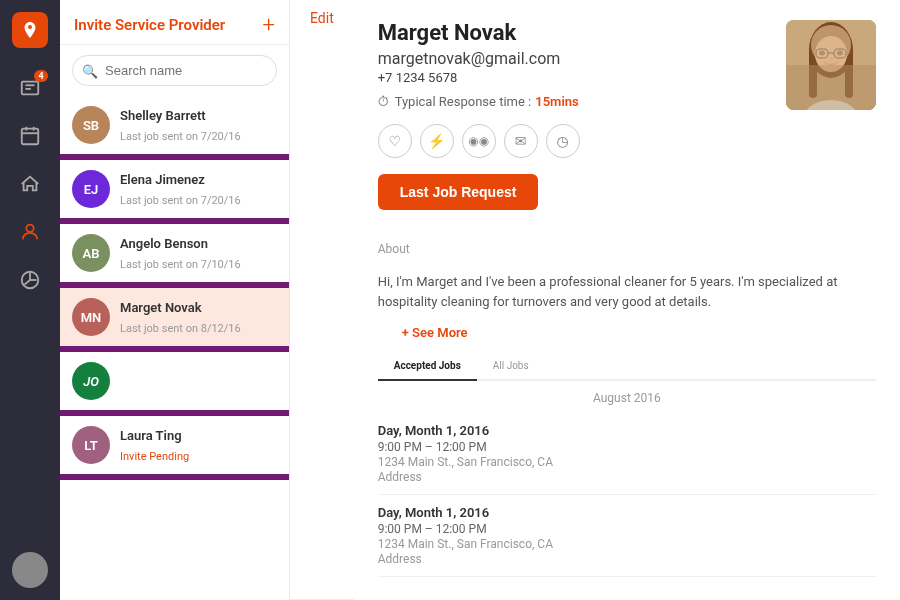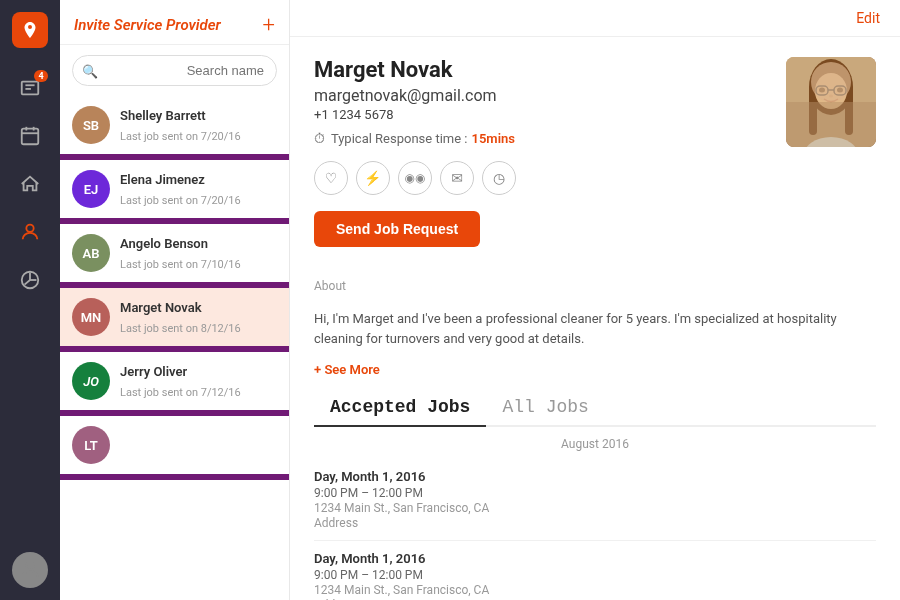--- a/index.html
+++ b/index.html
@@ -66,42 +66,40 @@
       padding: 14px 14px 8px;
       border-bottom: 1px solid #eee;
       display: flex;
       align-items: center;
       justify-content: space-between;
     }
     .left-panel-title {
       color: #e8470a;
       font-size: 15px;
       font-weight: 600;
-      font-style: italic;
     }
     .add-btn {
       color: #e8470a;
       font-size: 22px;
       cursor: pointer;
       line-height: 1;
       font-weight: 300;
     }
     .search-box {
       margin: 10px 12px;
       position: relative;
     }
     .search-box input {
       width: 100%;
       padding: 7px 12px 7px 32px;
       border: 1px solid #ddd;
       border-radius: 20px;
       font-size: 13px;
       outline: none;
       color: #999;
-      text-align: right;
     }
     .search-icon-wrap {
       position: absolute;
       left: 10px; top: 50%;
       transform: translateY(-50%);
       color: #aaa;
       font-size: 13px;
     }
     .provider-list {
       overflow-y: auto;
@@ -129,21 +127,21 @@
       color: #999;
       margin-top: 7px;
     }
     .provider-sub.pending { color: #e8470a; }
 
     
     .main-panel {
       flex: 1;
       background: #fff;
       display: flex;
-      flex-direction: column;
+      flex-direction: row;
       height: 600px;
       overflow: hidden;
     }
     .main-header {
       padding: 10px 20px;
       border-bottom: 1px solid #eee;
       display: flex;
       justify-content: flex-end;
     }
     .edit-btn {
@@ -255,35 +253,35 @@
       font-size: 13px;
       color: #555;
       line-height: 1.5;
       margin-top: 16px;
     }
     .see-more {
       color: #e8470a;
       font-size: 13px;
       font-weight: 600;
       cursor: pointer;
+      margin-left: 24px;
     }
     .tabs-row {
       display: flex;
       gap: 0;
       border-bottom: 2px solid #eee;
       margin-bottom: 10px;
     }
     .tab {
       padding: 8px 16px;
-      font-size: 18px;
+      font-size: 10px;
       cursor: pointer;
       color: #999;
       border-bottom: 2px solid transparent;
       margin-bottom: -2px;
-      font-family: Liberation Mono, monospace;
     }
     .tab.active {
       color: #222;
       font-weight: 700;
       border-bottom: 2px solid #333;
     }
     .jobs-section {}
     .month-label {
       font-size: 12px;
       color: #999;
@@ -422,59 +420,59 @@
     <div class="provider-item active">
       <div class="avatar-circle" style="background:#b8605a;">MN</div>
       <div class="provider-info">
         <div class="provider-name">Marget Novak</div>
         <div class="provider-sub">Last job sent on 8/12/16</div>
       </div>
     </div>
 
     <div class="provider-item">
       <div class="avatar-circle" style="background:#15803d;font-style:italic;">JO</div>
-      <div class="provider-info">
-        <div class="provider-name">Jerry Oliver</div>
-        <div class="provider-sub">Last job sent on 7/12/16</div>
-      </div>
     </div>
 
     <div class="provider-item">
       <div class="avatar-circle" style="background:#a06080;">LT</div>
+      <div class="provider-info">
+        <div class="provider-name">Laura Ting</div>
+        <div class="provider-sub pending">Invite Pending</div>
+      </div>
     </div>
   </div>
 </div>
 
 <div class="main-panel">
   <div class="main-header">
     <span class="edit-btn">Edit</span>
   </div>
 
   <div class="main-content">
     <div class="profile-top">
       <div class="profile-info">
         <div class="profile-name">Marget Novak</div>
         <div class="profile-email">margetnovak@gmail.com</div>
-        <div class="profile-phone">+1 1234 5678</div>
+        <div class="profile-phone">+7 1234 5678</div>
 
         <div class="response-time">
           <span class="timer-icon">⏱</span>
           <span>Typical Response time :</span>
           <span class="time-val">15mins</span>
         </div>
 
         <div class="action-icons">
           <div class="action-icon">♡</div>
           <div class="action-icon">⚡</div>
           <div class="action-icon" style="font-size:12px;">◉◉</div>
           <div class="action-icon">✉</div>
           <div class="action-icon">◷</div>
         </div>
 
-        <button class="send-btn">Send Job Request</button>
+        <button class="send-btn">Last Job Request</button>
       </div>
 
       <div class="profile-photo">
         <div class="photo-sim">
           
           <svg width="90" height="90" viewBox="0 0 90 90" xmlns="http://www.w3.org/2000/svg">
             <rect width="90" height="90" fill="#c9a87c"></rect>
 
             <ellipse cx="45" cy="100" rx="28" ry="20" fill="#e8f0e8"></ellipse>
 

